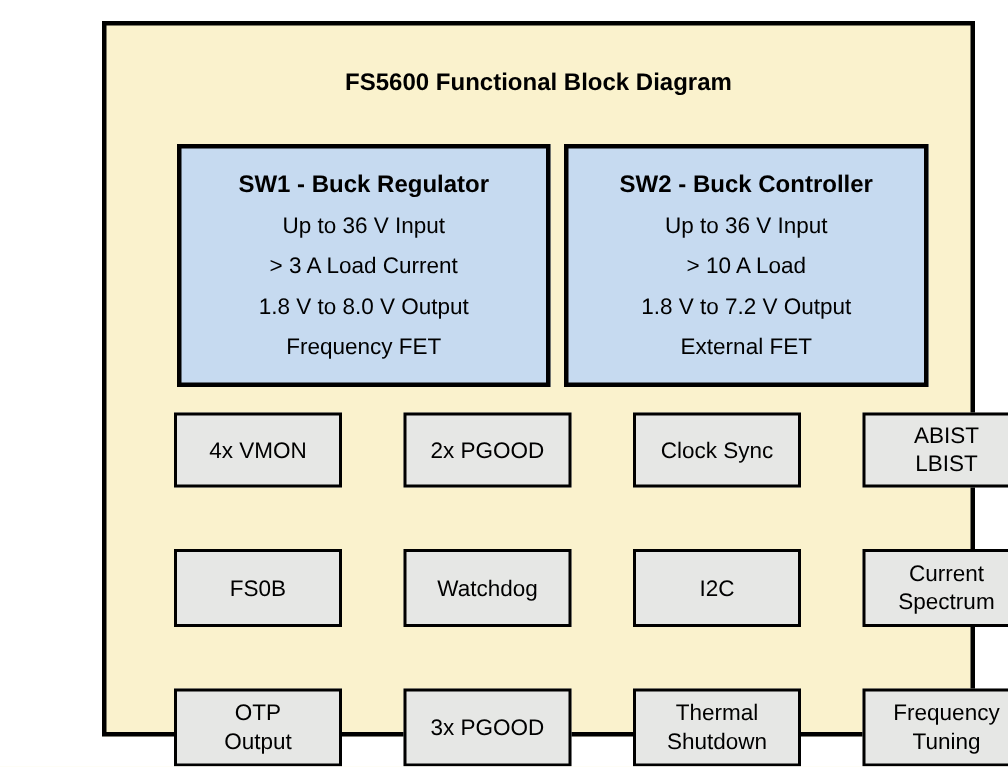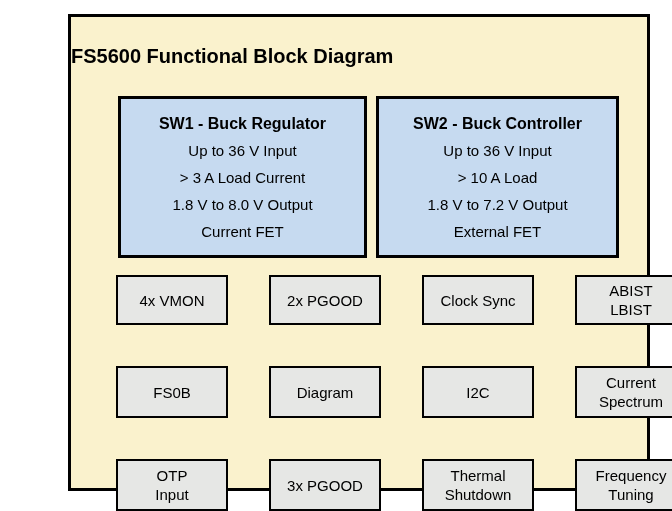--- a/index.html
+++ b/index.html
@@ -24,22 +24,22 @@
     height: 477px;
     background: #FAF2CD;
     border: 3px solid #000000;
     box-sizing: border-box;
   }
   .title {
     position: absolute;
     left: 0;
     top: 28px;
     width: 100%;
-    text-align: left;
-    font-size: 20px;
+    text-align: center;
+    font-size: 16px;
     font-weight: bold;
     line-height: 22px;
   }
   .sw-box {
     position: absolute;
     top: 79px;
     height: 162px;
     background: #C6DAF0;
     border: 3px solid #000000;
     box-sizing: border-box;
@@ -88,46 +88,46 @@
 <div class="stage">
   <div class="panel">
 
     <div class="title">FS5600 Functional Block Diagram</div>
 
     <div class="sw-box sw1">
       <div class="sw-title">SW1 - Buck Regulator</div>
       <div>Up to 36 V Input</div>
       <div>&gt; 3 A Load Current</div>
       <div>1.8 V to 8.0 V Output</div>
-      <div>Current FET</div>
+      <div>Frequency FET</div>
     </div>
 
     <div class="sw-box sw2">
       <div class="sw-title">SW2 - Buck Controller</div>
       <div>Up to 36 V Input</div>
       <div>&gt; 10 A Load</div>
       <div>1.8 V to 7.2 V Output</div>
       <div>External FET</div>
     </div>
 
     <div class="grid">
       <div class="feat">4x VMON</div>
       <div class="feat">2x PGOOD</div>
       <div class="feat">Clock Sync</div>
       <div class="feat">ABIST
 LBIST</div>
 
       <div class="feat">FS0B</div>
-      <div class="feat">Diagram</div>
+      <div class="feat">Watchdog</div>
       <div class="feat">I2C</div>
       <div class="feat">Current
 Spectrum</div>
 
       <div class="feat">OTP
-Input</div>
+Output</div>
       <div class="feat">3x PGOOD</div>
       <div class="feat">Thermal
 Shutdown</div>
       <div class="feat">Frequency
 Tuning</div>
     </div>
 
   </div>
 </div>
 

